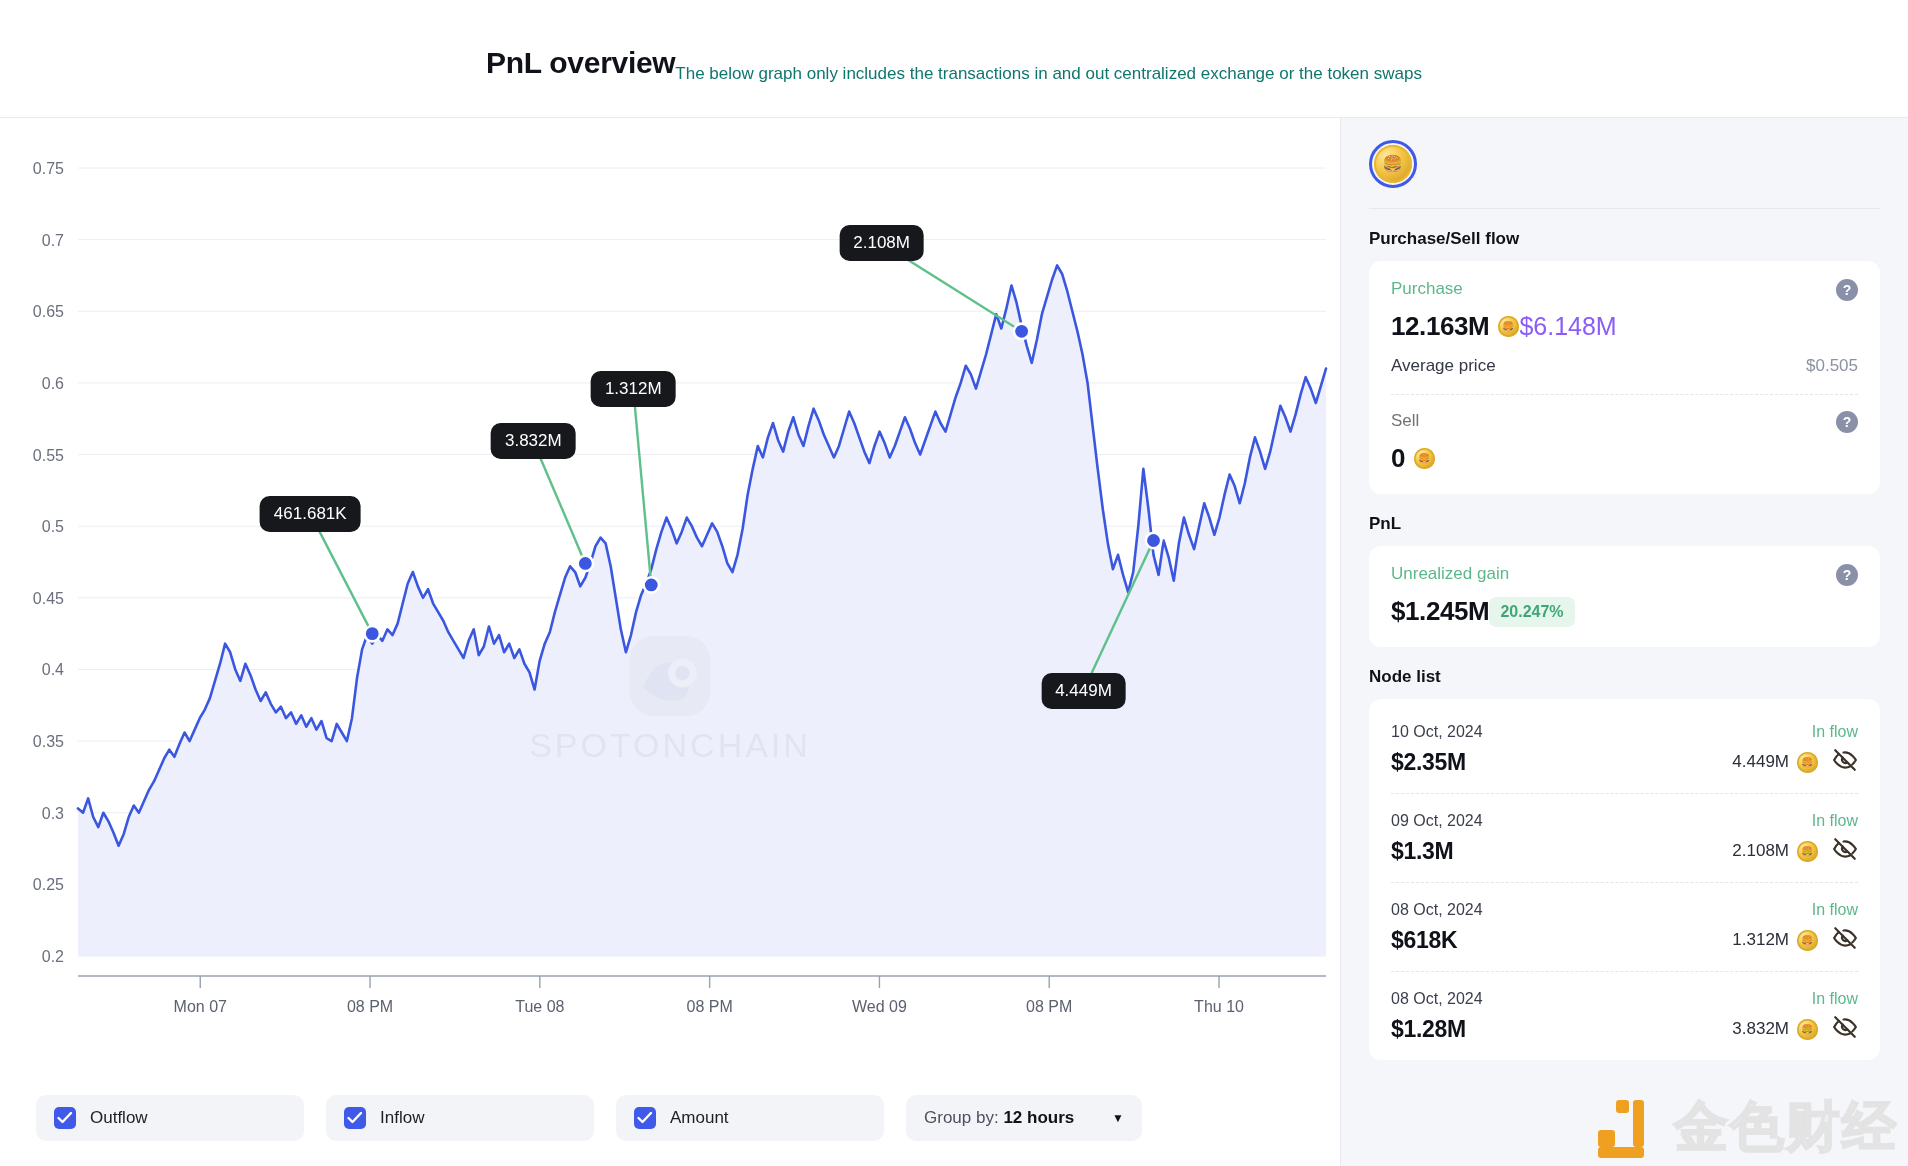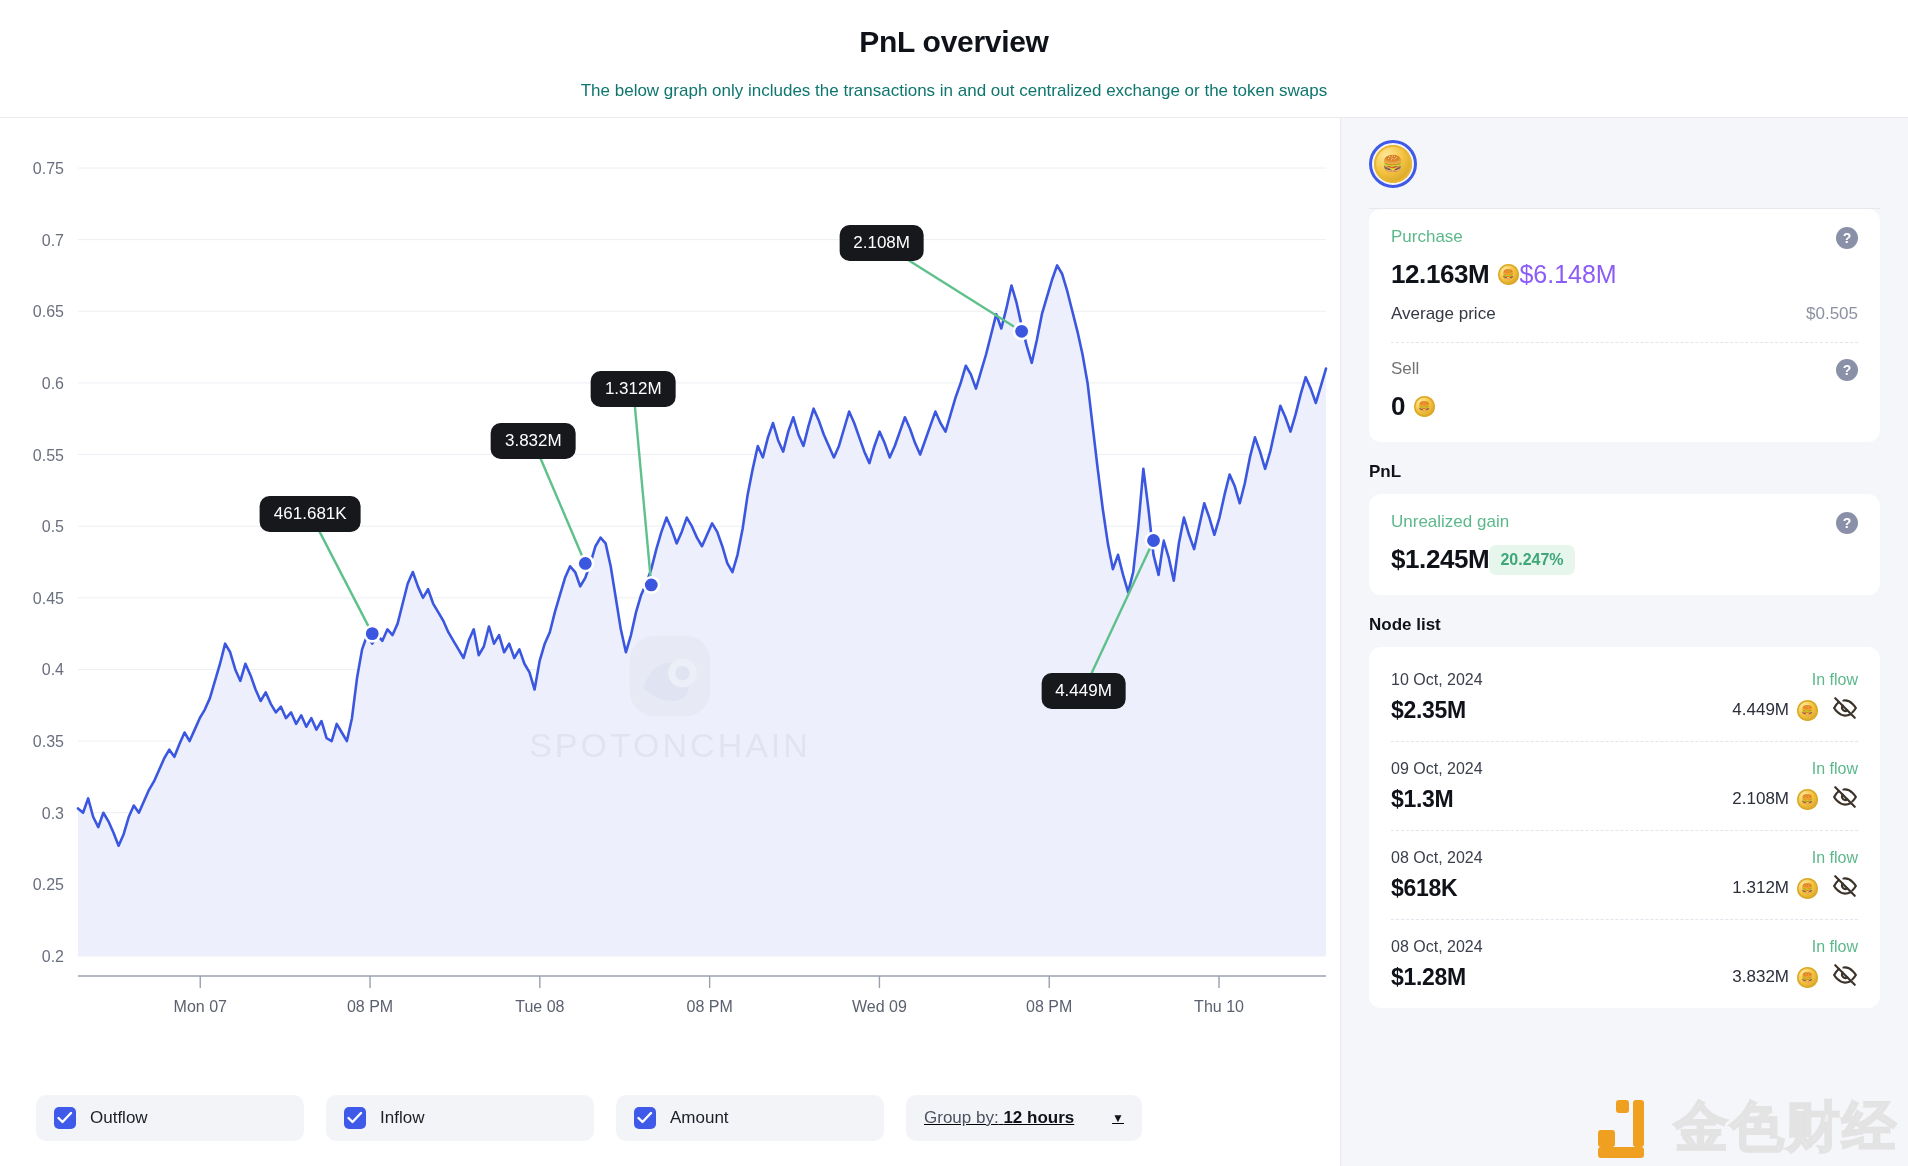--- a/index.html
+++ b/index.html
@@ -9,21 +9,21 @@
     background: #ffffff;
     overflow: hidden;
   }
   .app { position: relative; width: 1908px; height: 1166px; display: flex; flex-direction: column; }
 
   
   .header {
     height: 118px; flex: 0 0 118px;
     background: #ffffff;
     border-bottom: 1px solid #e9eaee;
-    display: flex; flex-direction: column;
+    display: flex; flex-direction: row;
     align-items: center; justify-content: center;
     padding-top: 8px;
   }
   .header-title { font-size: 30px; font-weight: bold; color: #10121a; letter-spacing: -0.3px; }
   .header-sub { font-size: 17px; color: #0f766e; margin-top: 22px; }
 
   
   .body { flex: 1 1 auto; display: flex; min-height: 0; }
 
   
@@ -73,21 +73,21 @@
   }
   .cb {
     width: 22px; height: 22px; border-radius: 5px;
     background: #3f5ae8; position: relative; flex: 0 0 22px;
   }
   .cb svg { position: absolute; left: 3px; top: 4px; }
   .toggle-label { font-size: 17px; color: #1d1f27; }
   .groupby {
     height: 46px; border-radius: 10px; background: #f2f4f8;
     display: flex; align-items: center; justify-content: space-between;
-    padding: 0 18px; width: 236px; cursor: pointer; text-decoration: underline;
+    padding: 0 18px; width: 236px; cursor: pointer;
   }
   .gb-text { font-size: 17px; color: #4c515f; }
   .gb-text b { color: #10121a; }
   .caret { font-size: 12px; color: #10121a; }
 
   
   .panel {
     width: 568px; flex: 0 0 568px;
     background: #f5f6fa;
     border-left: 1px solid #e9eaee;
@@ -310,20 +310,21 @@
     <div class="panel">
 
       <div class="avatar-row">
         <div class="avatar">
           <div class="coin">
             <span class="coin-glyph">🍔</span>
           </div>
         </div>
       </div>
 
+      <div class="sec-title">Purchase/Sell flow</div>
 
       <div class="card">
         <div class="row">
           <span class="lbl-green">Purchase</span>
           <span class="help">?</span>
         </div>
         <div class="val-row">
           <span class="val-left">
             <span class="big">12.163M</span>
             <span class="coin-sm">🍔</span>

